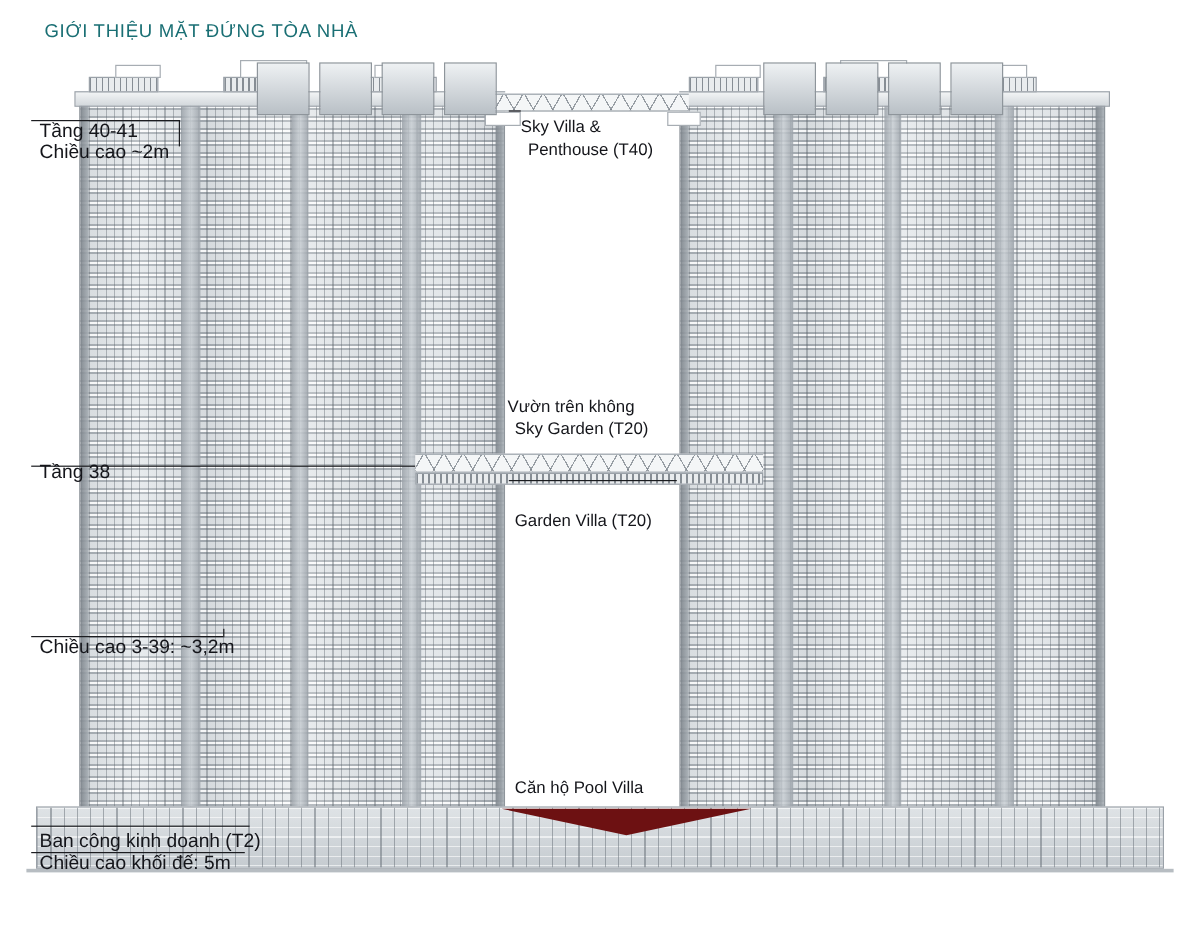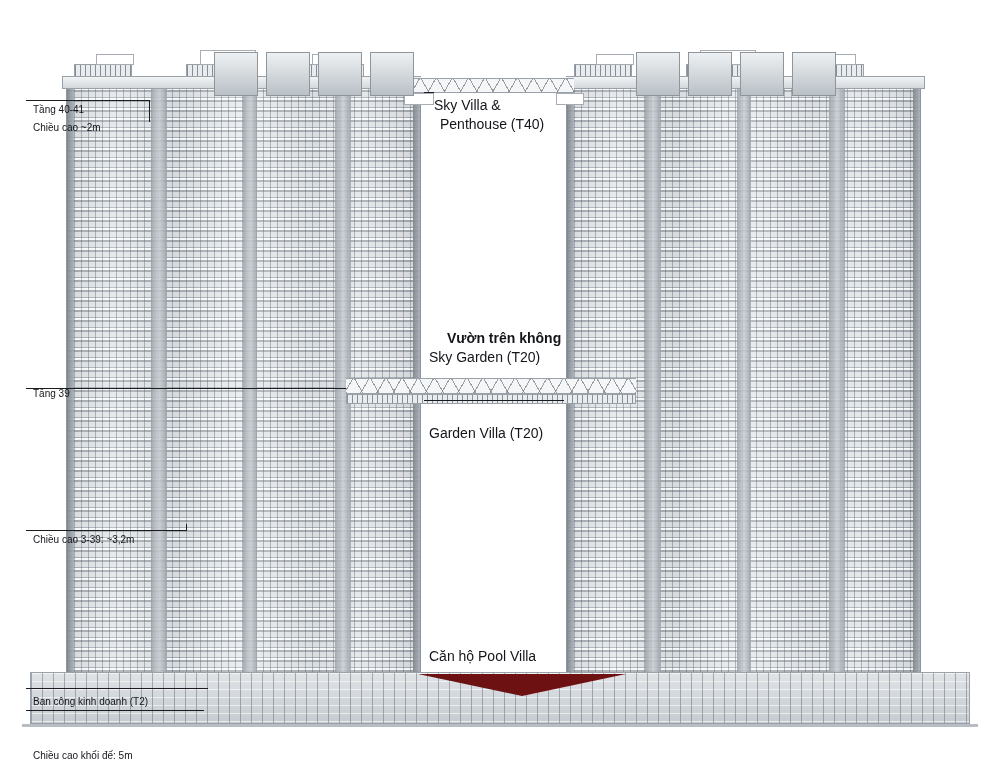--- a/index.html
+++ b/index.html
@@ -191,21 +191,21 @@
     left: 22px;
     top: 676px;
     width: 956px;
     height: 3px;
     background: #b7bdc2;
   }
 
   
   .label {
     position: absolute;
-    font-size: 10px;
+    font-size: 16px;
     color: #14151a;
     line-height: 17px;
     white-space: nowrap;
   }
   .label.big {
     font-size: 14px;
     line-height: 19px;
   }
   .leader {
     position: absolute;
@@ -222,20 +222,21 @@
     background: #1b1c20;
     width: 1px;
     height: 7px;
   }
 </style>
 </head>
 <body>
 
 <div id="stage">
 
+  <div class="page-title" style="color: rgb(26, 111, 116);">GIỚI THIỆU MẶT ĐỨNG TÒA NHÀ</div>
 
   <div class="drawing">
 
     <div class="tower" style="left:66px; top:40px; width:355px; height:584px;">
       <div class="floors"></div>
       <div class="mullions"></div>
       <div class="edge-dark" style="left:0;"></div>
       <div class="shaft" style="left:84px; width:16px;"></div>
       <div class="shaft" style="left:176px; width:14px;"></div>
       <div class="shaft" style="left:268px; width:16px;"></div>
@@ -310,27 +311,27 @@
     <div class="leader" style="left:26px; top:640px; width:182px;"></div>
     <div class="leader" style="left:26px; top:662px; width:178px;"></div>
   </div>
 
   <div class="label" style="left:33px; top:101px;">Tầng 40-41</div>
   <div class="label" style="left:33px; top:119px;">Chiều cao ~2m</div>
 
   <div class="label big" style="left:434px; top:96px;">Sky Villa &amp;</div>
   <div class="label big" style="left:440px; top:115px;">Penthouse (T40)</div>
 
-  <div class="label big" style="left:447px; top:329px;font-weight:bold;">Vườn trên không</div>
+  <div class="label big" style="left:423px; top:329px;">Vườn trên không</div>
   <div class="label big" style="left:429px; top:348px;">Sky Garden (T20)</div>
 
-  <div class="label" style="left:33px; top:385px;">Tầng 39</div>
+  <div class="label" style="left:33px; top:385px;">Tầng 38</div>
 
   <div class="label big" style="left:429px; top:410px;margin-top:14px;">Garden Villa (T20)</div>
 
   <div class="label" style="left:33px; top:531px;">Chiều cao 3-39: ~3,2m</div>
 
   <div class="label big" style="left:429px; top:647px; font-weight:400;">Căn hộ Pool Villa</div>
 
   <div class="label" style="left:33px; top:693px;">Ban công kinh doanh (T2)</div>
-  <div class="label" style="left:33px; top:747px;">Chiều cao khối đế: 5m</div>
+  <div class="label" style="left:33px; top:711px;">Chiều cao khối đế: 5m</div>
 
 </div>
 
 </body></html>

